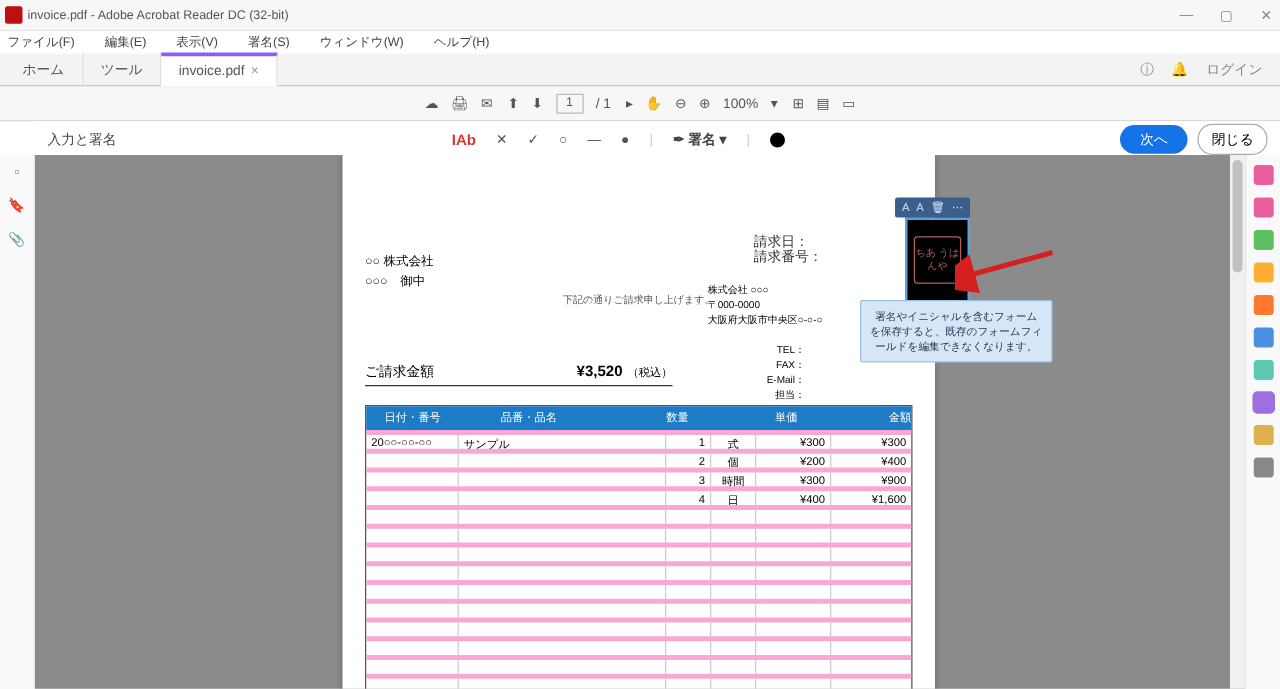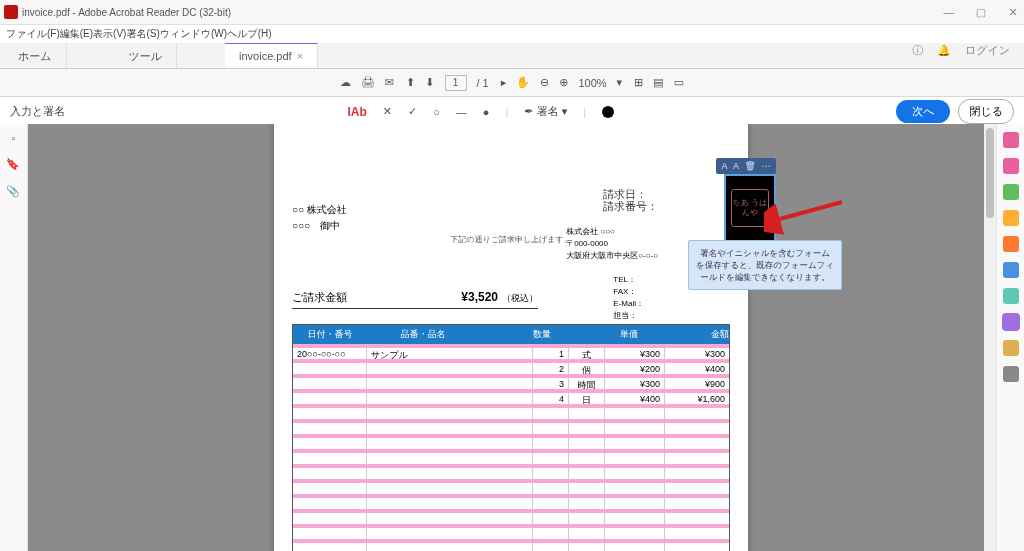--- a/index.html
+++ b/index.html
@@ -2,49 +2,49 @@
 <html><head>
 <meta charset="utf-8">
 <style>
 * { box-sizing: border-box; margin: 0; padding: 0; }
 html, body { width: 1024px; height: 551px; font-family: "Segoe UI","Yu Gothic","Meiryo",sans-serif; font-size: 11px; background: #fff; overflow: hidden; }
 .titlebar { height: 22px; background: #f7f7f7; display: flex; align-items: center; padding: 12px 4px; border-bottom: 1px solid #e0e0e0; }
 .titlebar .doc-icon { width: 14px; height: 14px; background: #b11; border-radius: 2px; margin-right: 4px; }
 .titlebar .title { color: #555; font-size: 10px; flex: 0 0 auto; }
 .titlebar .winctl { margin-left: auto; display: flex; gap: 18px; color: #888; font-size: 11px; }
 .titlebar .winctl span { width: 14px; text-align: center; cursor: default; }
-.menubar { height: 18px; background: #fff; display: flex; align-items: center; padding: 0 6px; gap: 0; color: #444; font-size: 10px; }
+.menubar { height: 18px; background: #fff; display: flex; align-items: center; padding: 0 6px; gap: 24px; color: #444; font-size: 10px; }
 .menubar span { cursor: default; }
-.tabstrip { height: 26px; background: #f3f3f3; display: flex; align-items: flex-start; padding: 0 4px; border-bottom: 1px solid #ccc; position: relative; gap: 48px; }
+.tabstrip { height: 26px; background: #f3f3f3; display: flex; align-items: center; padding: 0 4px; border-bottom: 1px solid #ccc; position: relative; }
 .tabstrip .atab { padding: 6px 14px; font-size: 11px; color: #555; cursor: default; border-right: 1px solid #e0e0e0; }
-.tabstrip .atab.active { background: #fff; border-top: 1px solid #8b5cf6; }
+.tabstrip .atab.active { background: #fff; border-top: 3px solid #8b5cf6; }
 .tabstrip .close { margin-left: 2px; color: #999; }
 .tabstrip .right { margin-left: auto; display: flex; align-items: center; gap: 14px; padding-right: 10px; color: #888; }
 .toolbar { height: 28px; background: #f7f7f7; border-bottom: 1px solid #d8d8d8; display: flex; align-items: center; justify-content: center; gap: 12px; color: #555; }
 .toolbar .grp { display: flex; align-items: center; gap: 10px; }
 .toolbar .pagefield { width: 22px; height: 16px; border: 1px solid #bbb; font-size: 10px; text-align: center; line-height: 14px; }
-.signrow { height: 30px; background: #fff; border-bottom: 1px solid #d8d8d8; display: flex; align-items: center; padding: 0 10px; }
+.signrow { height: 30px; background: #fff; border-bottom: 1px solid #d8d8d8; display: flex; align-items: center; padding: 0 10px; margin-left: 28px; }
 .signrow .label { color: #444; font-size: 11px; }
 .signrow .tools { margin: 0 auto; display: flex; align-items: center; gap: 16px; color: #555; }
 .signrow .tools .iab { color: #d33; font-weight: bold; font-size: 12px; }
-.signrow .tools .sig { color: #444; }
+.signrow .tools .sig { color: #444; font-weight: bold; }
 .signrow .next { background: #1473e6; color: #fff; border-radius: 12px; padding: 4px 16px; font-size: 11px; cursor: default; }
 .signrow .closebtn { border: 1px solid #aaa; border-radius: 12px; padding: 4px 10px; font-size: 11px; margin-left: 8px; cursor: default; }
 .work { position: absolute; top: 124px; left: 0; right: 0; bottom: 0; }
 .leftstrip { position: absolute; left: 0; top: 0; bottom: 0; width: 28px; background: #f9f9f9; border-right: 1px solid #e6e6e6; display: flex; flex-direction: column; align-items: center; padding-top: 8px; gap: 14px; color: #777; }
 .rightstrip { position: absolute; right: 0; top: 0; bottom: 0; width: 28px; background: #f9f9f9; border-left: 1px solid #e6e6e6; display: flex; flex-direction: column; align-items: center; padding-top: 8px; gap: 10px; }
 .rightstrip .ri { width: 16px; height: 16px; border-radius: 3px; }
 .canvas { position: absolute; left: 28px; right: 28px; top: 0; bottom: 0; background: #8b8b8b; overflow: hidden; }
 .page { position: absolute; left: 246px; top: 0; width: 474px; height: 620px; background: #fff; box-shadow: 0 0 6px rgba(0,0,0,.3); }
 .invoice-title { position: absolute; right: 18px; top: 30px; width: 180px; height: 24px; background: #1d7cc5; color: #fff; text-align: center; font-size: 14px; font-weight: bold; line-height: 24px; }
 .addr-left { position: absolute; left: 18px; top: 78px; font-size: 10px; line-height: 16px; }
 .meta-right { position: absolute; right: 90px; top: 64px; font-size: 11px; line-height: 12px; color: #333; }
 .note { position: absolute; left: 0; right: 0; top: 110px; text-align: center; font-size: 8px; color: #555; }
 .company-right { position: absolute; right: 90px; top: 102px; font-size: 8px; line-height: 12px; }
-.contacts { position: absolute; right: 104px; top: 150px; font-size: 8px; text-align: left; line-height: 12px; }
+.contacts { position: absolute; right: 104px; top: 150px; font-size: 8px; text-align: right; line-height: 12px; }
 .amount-row { position: absolute; left: 18px; top: 166px; right: 210px; border-bottom: 1px solid #333; padding-bottom: 3px; display: flex; align-items: baseline; }
 .amount-row .albl { font-size: 11px; }
 .amount-row .aval { margin-left: auto; font-size: 12px; font-weight: bold; }
 .amount-row .atax { font-size: 9px; margin-left: 4px; }
 .table { position: absolute; left: 18px; right: 18px; top: 200px; border: 1px solid #555; }
 .table .hdr { display: flex; background: #1d7cc5; color: #fff; font-size: 9px; text-align: center; gap: 27px; }
 .table .hdr > div { padding: 3px 0; }
 .table .body .tr { display: flex; border-top: 4px solid #f9a8d4; font-size: 9px; height: 15px; }
 .table .body .tr > div { padding: 1px 4px; border-right: 1px solid #ccc; overflow: hidden; }
 .table .c-date { width: 74px; }

